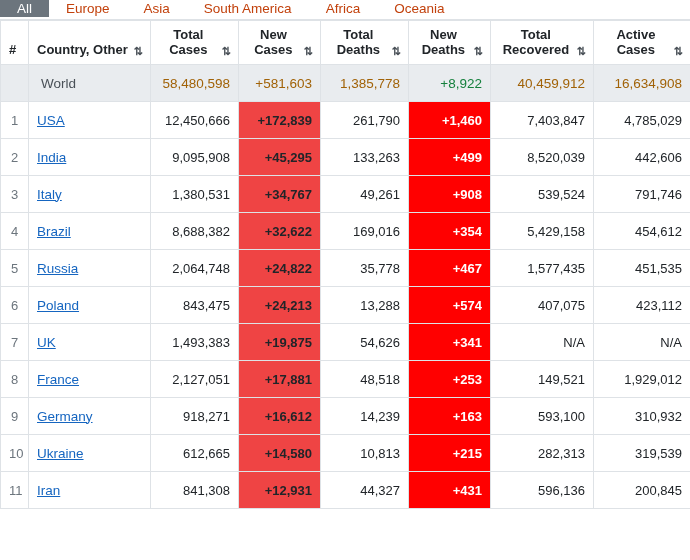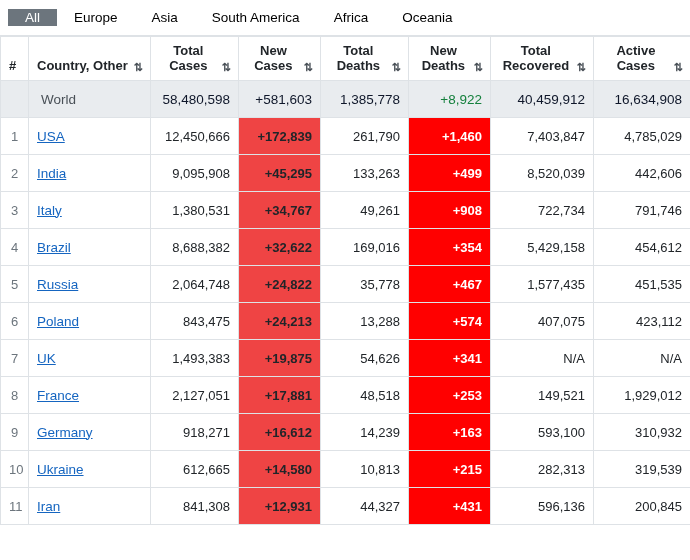--- a/index.html
+++ b/index.html
@@ -18,34 +18,34 @@
   .wrap {
     width: 690px;
     height: 560px;
     position: relative;
     box-sizing: border-box;
   }
 
   
   .tabs {
     display: flex;
-    align-items: center;
-    height: 36px;
+    align-items: flex-start;
+    height: 20px;
     border-bottom: 1px solid #dee2e6;
     background: #ffffff;
-    padding-left: 8px;
+    padding-left: 0;
     box-sizing: border-box;
   }
   .tab {
     display: flex;
     align-items: center;
     justify-content: center;
     padding: 0 16px;
     font-size: 13.5px;
-    color: #000000;
+    color: #c2410c;
     background: #ffffff;
     border: 1px solid transparent;
     cursor: pointer;
     white-space: nowrap;
   }
   .tab.active {
     background: #6c757d;
     color: #ffffff;
     font-weight: normal;
     border-color: #6c757d;
@@ -125,21 +125,21 @@
 
   
   tr.world td {
     background: #e9ecef;
     font-size: 13.5px;
   }
   tr.world td.country {
     color: #495057;
     padding-left: 12px;
   }
-  tr.world td.num { color: #0f172a; }
+  tr.world td.num { color: #a16207; }
   tr.world td.nc { background: #e9ecef; font-weight: normal; }
   tr.world td.nd { background: #e9ecef; font-weight: normal; color: #15803d; }
 
   
   td.nc {
     background: #ef4444;
     font-weight: bold;
     text-align: right;
   }
   td.nd {
@@ -258,21 +258,21 @@
           <td class="num">8,520,039</td>
           <td class="num">442,606</td>
         </tr>
         <tr>
           <td class="rank">3</td>
           <td class="country"><a>Italy</a></td>
           <td class="num">1,380,531</td>
           <td class="num nc">+34,767</td>
           <td class="num">49,261</td>
           <td class="num nd">+908</td>
-          <td class="num">722,734</td>
+          <td class="num">539,524</td>
           <td class="num">791,746</td>
         </tr>
         <tr>
           <td class="rank">4</td>
           <td class="country"><a>Brazil</a></td>
           <td class="num">8,688,382</td>
           <td class="num nc">+32,622</td>
           <td class="num">169,016</td>
           <td class="num nd">+354</td>
           <td class="num">5,429,158</td>

